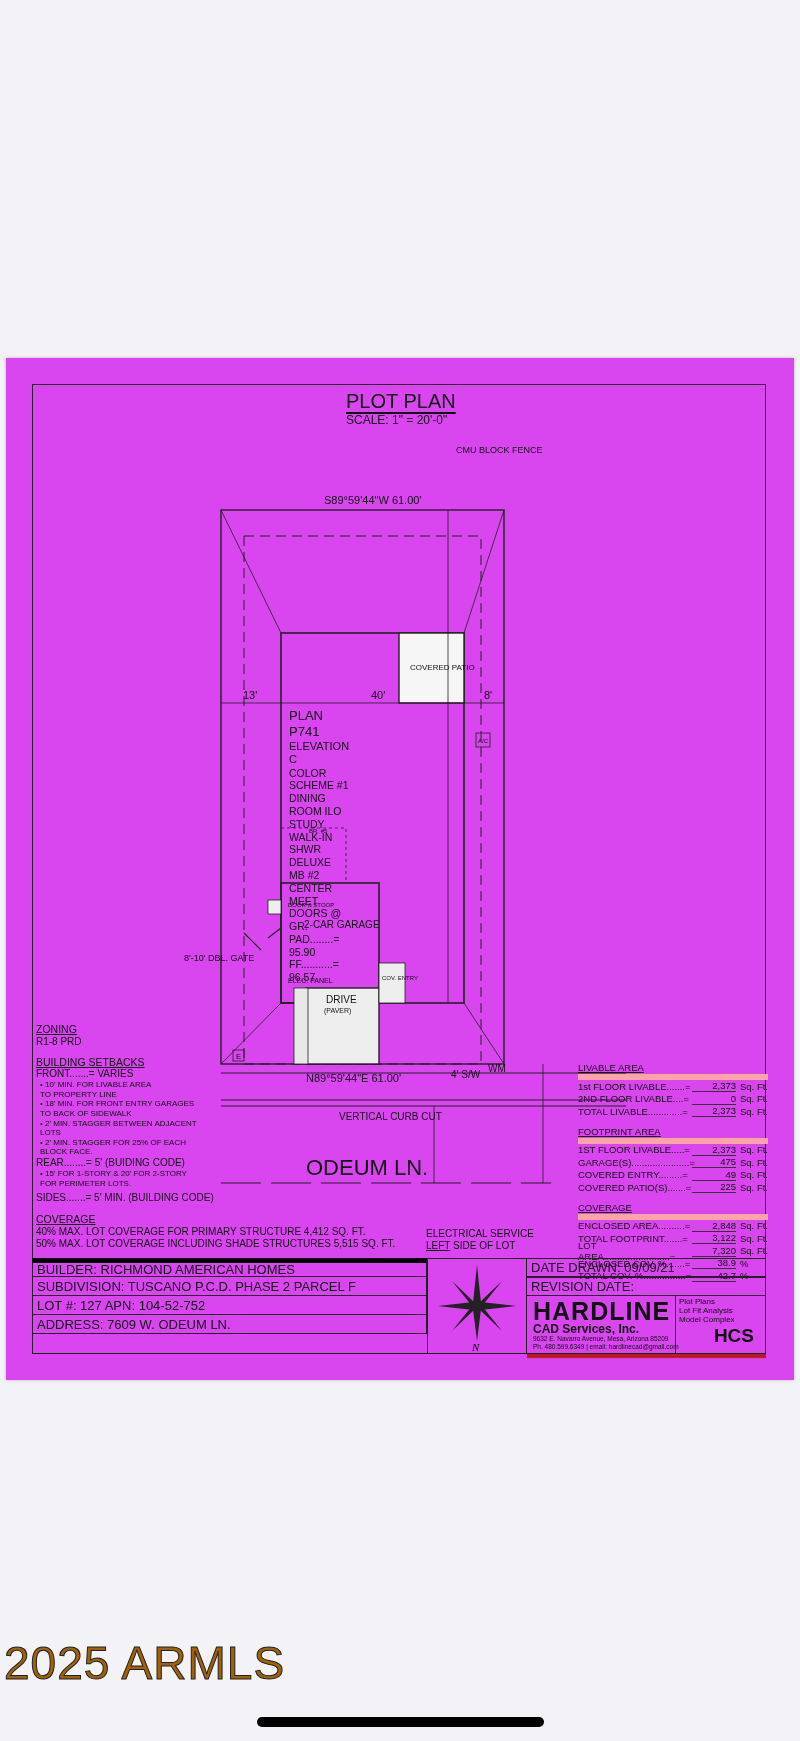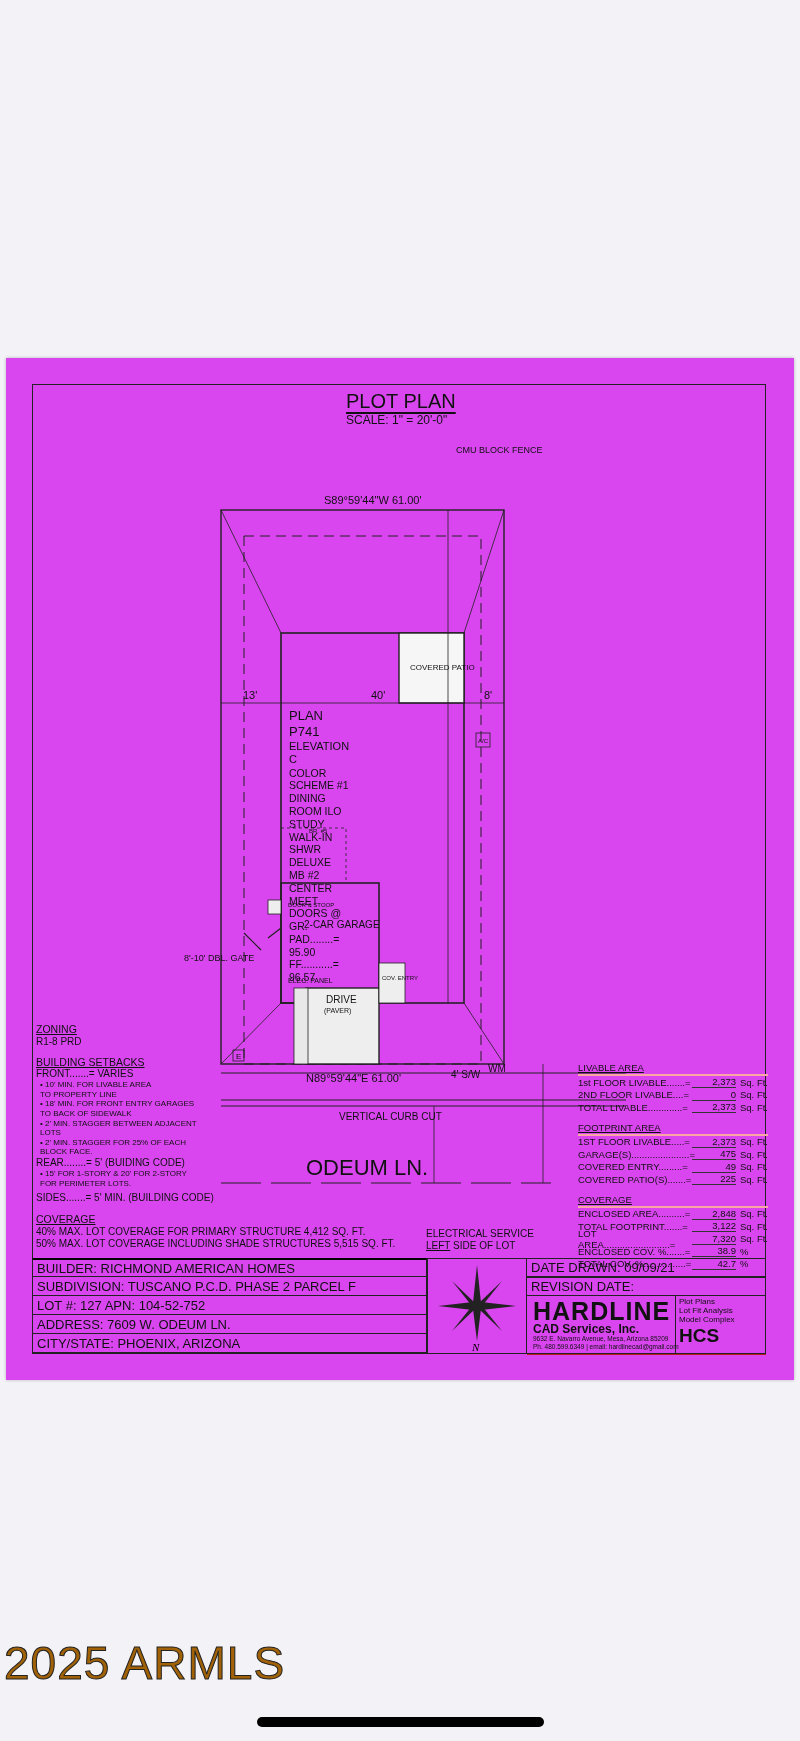--- a/index.html
+++ b/index.html
@@ -7,33 +7,33 @@
   .sheet { position:absolute; left:6px; top:358px; width:788px; height:1022px; background:#d946ef; box-shadow:0 0 3px rgba(0,0,0,0.25); }
   .frame { position:absolute; left:26px; top:26px; width:734px; height:970px; border:1.5px solid #222; box-sizing:border-box; }
   svg.drawing { position:absolute; left:0; top:0; }
   .t { position:absolute; white-space:nowrap; line-height:1; }
   .title { left:340px; top:33px; font-size:20px; text-decoration:underline; text-underline-offset:4px; }
   .scale { left:340px; top:56px; font-size:12px; }
   .notes { position:absolute; left:30px; font-size:10px; line-height:1.2; }
   .notes .h { text-decoration:underline; font-size:10.5px; }
   .notes .small { font-size:8px; padding-left:4px; }
   .areas { position:absolute; left:572px; top:696px; width:190px; font-size:9.5px; }
-  .areas .h { text-decoration:underline; margin-top:8px; border-bottom:2px solid #fca5a5; padding-bottom:1px; }
+  .areas .h { text-decoration:underline; margin-top:8px; border-bottom:6px solid #fca5a5; padding-bottom:1px; }
   .areas .row { display:flex; height:12.5px; align-items:center; }
   .areas .lbl { width:114px; }
   .areas .val { width:44px; text-align:right; border-bottom:1px solid #333; }
   .areas .unit { padding-left:4px; }
   .tb { position:absolute; left:26px; top:900px; width:734px; height:96px; }
   .tbl { position:absolute; left:0; top:0; width:395px; }
   .tbl .r { height:19px; border:1px solid #222; border-top:none; box-sizing:border-box; font-size:13px; padding-left:4px; display:flex; align-items:center; }
-  .tbl .r:first-child { border-top:2px solid #000000;text-align:right; }
+  .tbl .r:first-child { border-top:5px solid #000000;text-align:right; }
   .compass { position:absolute; left:395px; top:0; width:100px; height:96px; border:1px solid #222; box-sizing:border-box; }
   .tbr { position:absolute; left:495px; top:0; width:239px; height:96px; }
   .tbr .r { height:19px; border:1px solid #222; border-left:none; box-sizing:border-box; font-size:13px; padding-left:4px; display:flex; align-items:center; }
-  .logo { position:absolute; left:0; top:38px; width:239px; height:58px; border-bottom:1px solid #b91c1c;text-decoration:underline; }
+  .logo { position:absolute; left:0; top:38px; width:239px; height:58px; border-bottom:4px solid #b91c1c;text-decoration:underline; }
   .watermark { position:absolute; left:4px; top:1636px; font-size:46px; color:#a16207; letter-spacing:1px; font-weight:300; -webkit-text-stroke:1px #222; }
   .homebar { position:absolute; left:257px; top:1717px; width:287px; height:10px; border-radius:6px; background:#000; }
 </style>
 </head>
 <body>
 
 <div class="sheet">
   <div class="frame"></div>
 
   <div class="t title">PLOT PLAN</div>
@@ -215,21 +215,20 @@
         <span class="unit">%</span>
       </div>
   </div>
 
   <div class="tb">
     <div class="tbl">
       <div class="r">BUILDER: RICHMOND AMERICAN HOMES</div>
       <div class="r">SUBDIVISION: TUSCANO P.C.D. PHASE 2 PARCEL F</div>
       <div class="r">LOT #: 127     APN: 104-52-752</div>
       <div class="r">ADDRESS: 7609 W. ODEUM LN.</div>
-      <div class="r">CITY/STATE: PHOENIX, ARIZONA</div>
     </div>
     <div class="compass">
       <svg width="98" height="94" viewBox="0 0 98 94">
         <g fill="#222">
           <polygon points="49,6 53,44 49,48 45,44"></polygon>
           <polygon points="49,82 53,50 49,46 45,50"></polygon>
           <polygon points="10,47 45,43 49,47 45,51"></polygon>
           <polygon points="88,47 53,43 49,47 53,51"></polygon>
           <polygon points="24,22 47,44 44,47"></polygon>
           <polygon points="74,22 51,44 54,47"></polygon>
@@ -244,21 +243,21 @@
       <div class="r">REVISION DATE:</div>
       <div class="logo">
         <div class="t" style="left:6px;top:3px;font-size:25px;font-weight:bold;letter-spacing:1px;">HARDLINE</div>
         <div class="t" style="left:6px;top:27px;font-size:12px;font-weight:bold;">CAD Services, Inc.</div>
         <div class="t" style="left:6px;top:40px;font-size:6.5px;">9632 E. Navarro Avenue, Mesa, Arizona 85209</div>
         <div class="t" style="left:6px;top:48px;font-size:6.5px;">Ph. 480.599.6349 | email: hardlinecad@gmail.com</div>
         <div style="position:absolute;left:148px;top:0;width:79px;height:58px;border-left:1px solid #222;font-size:8px;line-height:1.1;padding:2px 0 0 3px;box-sizing:border-box;">
           <div>Plot Plans</div>
           <div>Lot Fit Analysis</div>
           <div>Model Complex</div>
-          <div style="font-size:19px;font-weight:bold;margin-top:2px;">HCS</div>
+          <div style="font-size:19px;font-weight:bold;margin-top:2px;text-align:right;">HCS</div>
         </div>
       </div>
     </div>
   </div>
 </div>
 
 <div class="watermark">2025 ARMLS</div>
 <div class="homebar"></div>
 
 </body></html>

